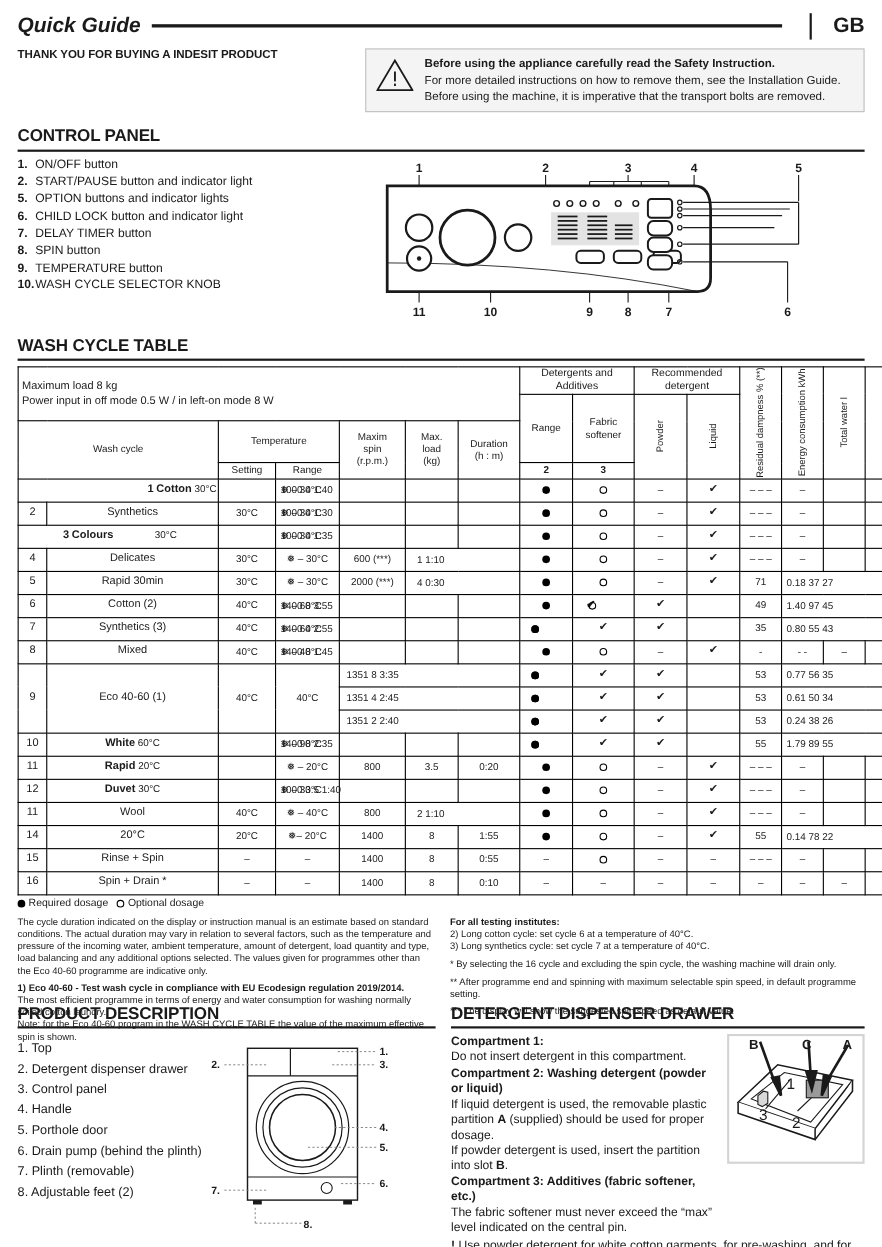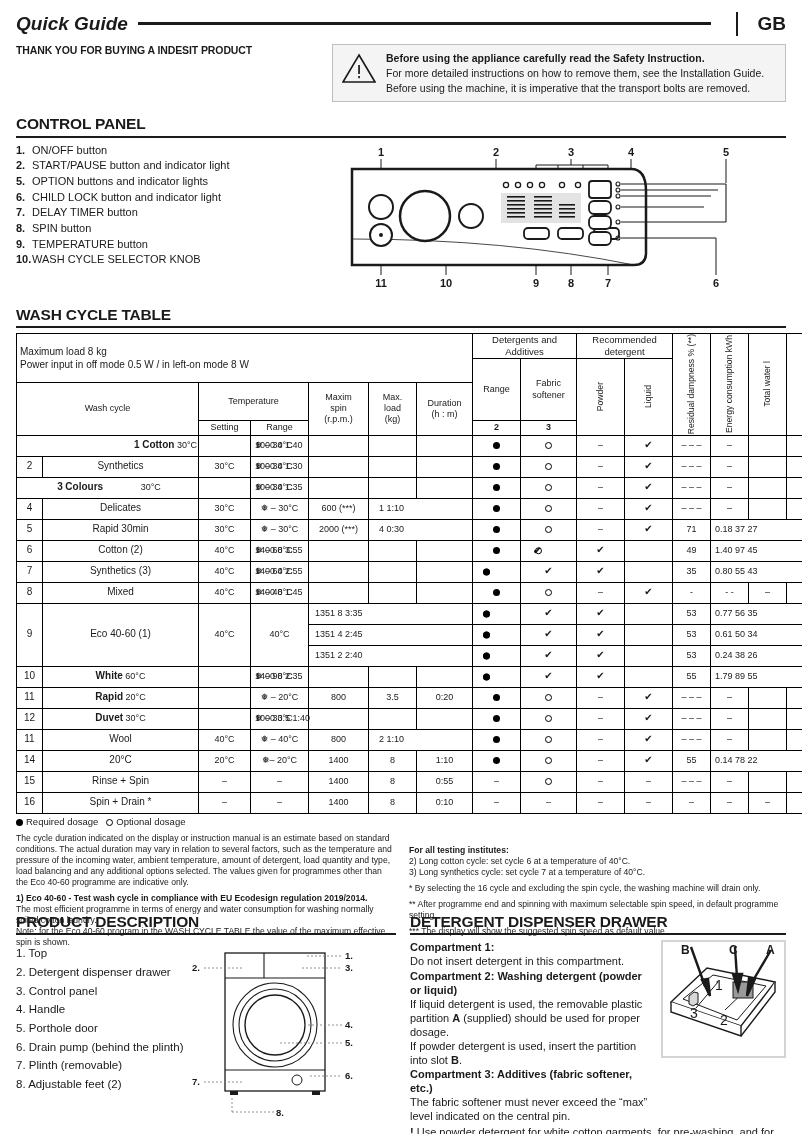--- a/index.html
+++ b/index.html
@@ -61,21 +61,21 @@
   .ovf { position:relative; }
   .ovf span { position:absolute; left:2px; top:50%; transform:translateY(-50%);
               white-space:nowrap; }
   .dot { display:inline-block; width:7px; height:7px; border-radius:50%; background:#000; vertical-align:middle;}
   .circ { display:inline-block; width:7px; height:7px; border-radius:50%; border:1.5px solid #000; vertical-align:middle;}
   .chk { font-size:10px; font-weight:bold; }
   .legend { font-size:9.5px; margin-top:2px; }
   .legend .dot, .legend .circ { margin-right:3px; }
 
   
-  .notes { display:flex; gap:16px; margin-top:6px;align-items:center; }
+  .notes { display:flex; gap:16px; margin-top:6px; }
   .notes-col { width:377px; font-size:8.6px; line-height:1.28; }
   .notes-col p { margin:0 0 5px; }
   .notes-col .b { font-weight:bold; }
 
   
   .bottom { display:flex; gap:14px; position:absolute; left:16px; top:912px; width:770px; }
   .pd-col { width:380px; }
   .pd-list { font-size:11.5px; line-height:1.62; margin-top:4px; }
   .pd-dia { position:relative; width:175px; height:185px; }
   .dd-col { width:376px; }
@@ -632,21 +632,21 @@
           <td></td>
     </tr>
 
     <tr style="height:21px">
       <td class="cyc-no">14</td>
       <td class="cyc-name">20°C</td>
       <td>20°C</td>
       <td>❅– 20°C</td>
       <td>1400</td>
       <td>8</td>
-      <td>1:10</td>
+      <td>1:55</td>
       <td><span class="dot"></span></td>
       <td><span class="circ"></span></td>
       <td>–</td>
       <td class="chk">✔</td>
       <td>55</td>
       <td class="ovf" colspan="3">
             <span style="left:4px">0.14 78 22</span>
           </td>
     </tr>
 

